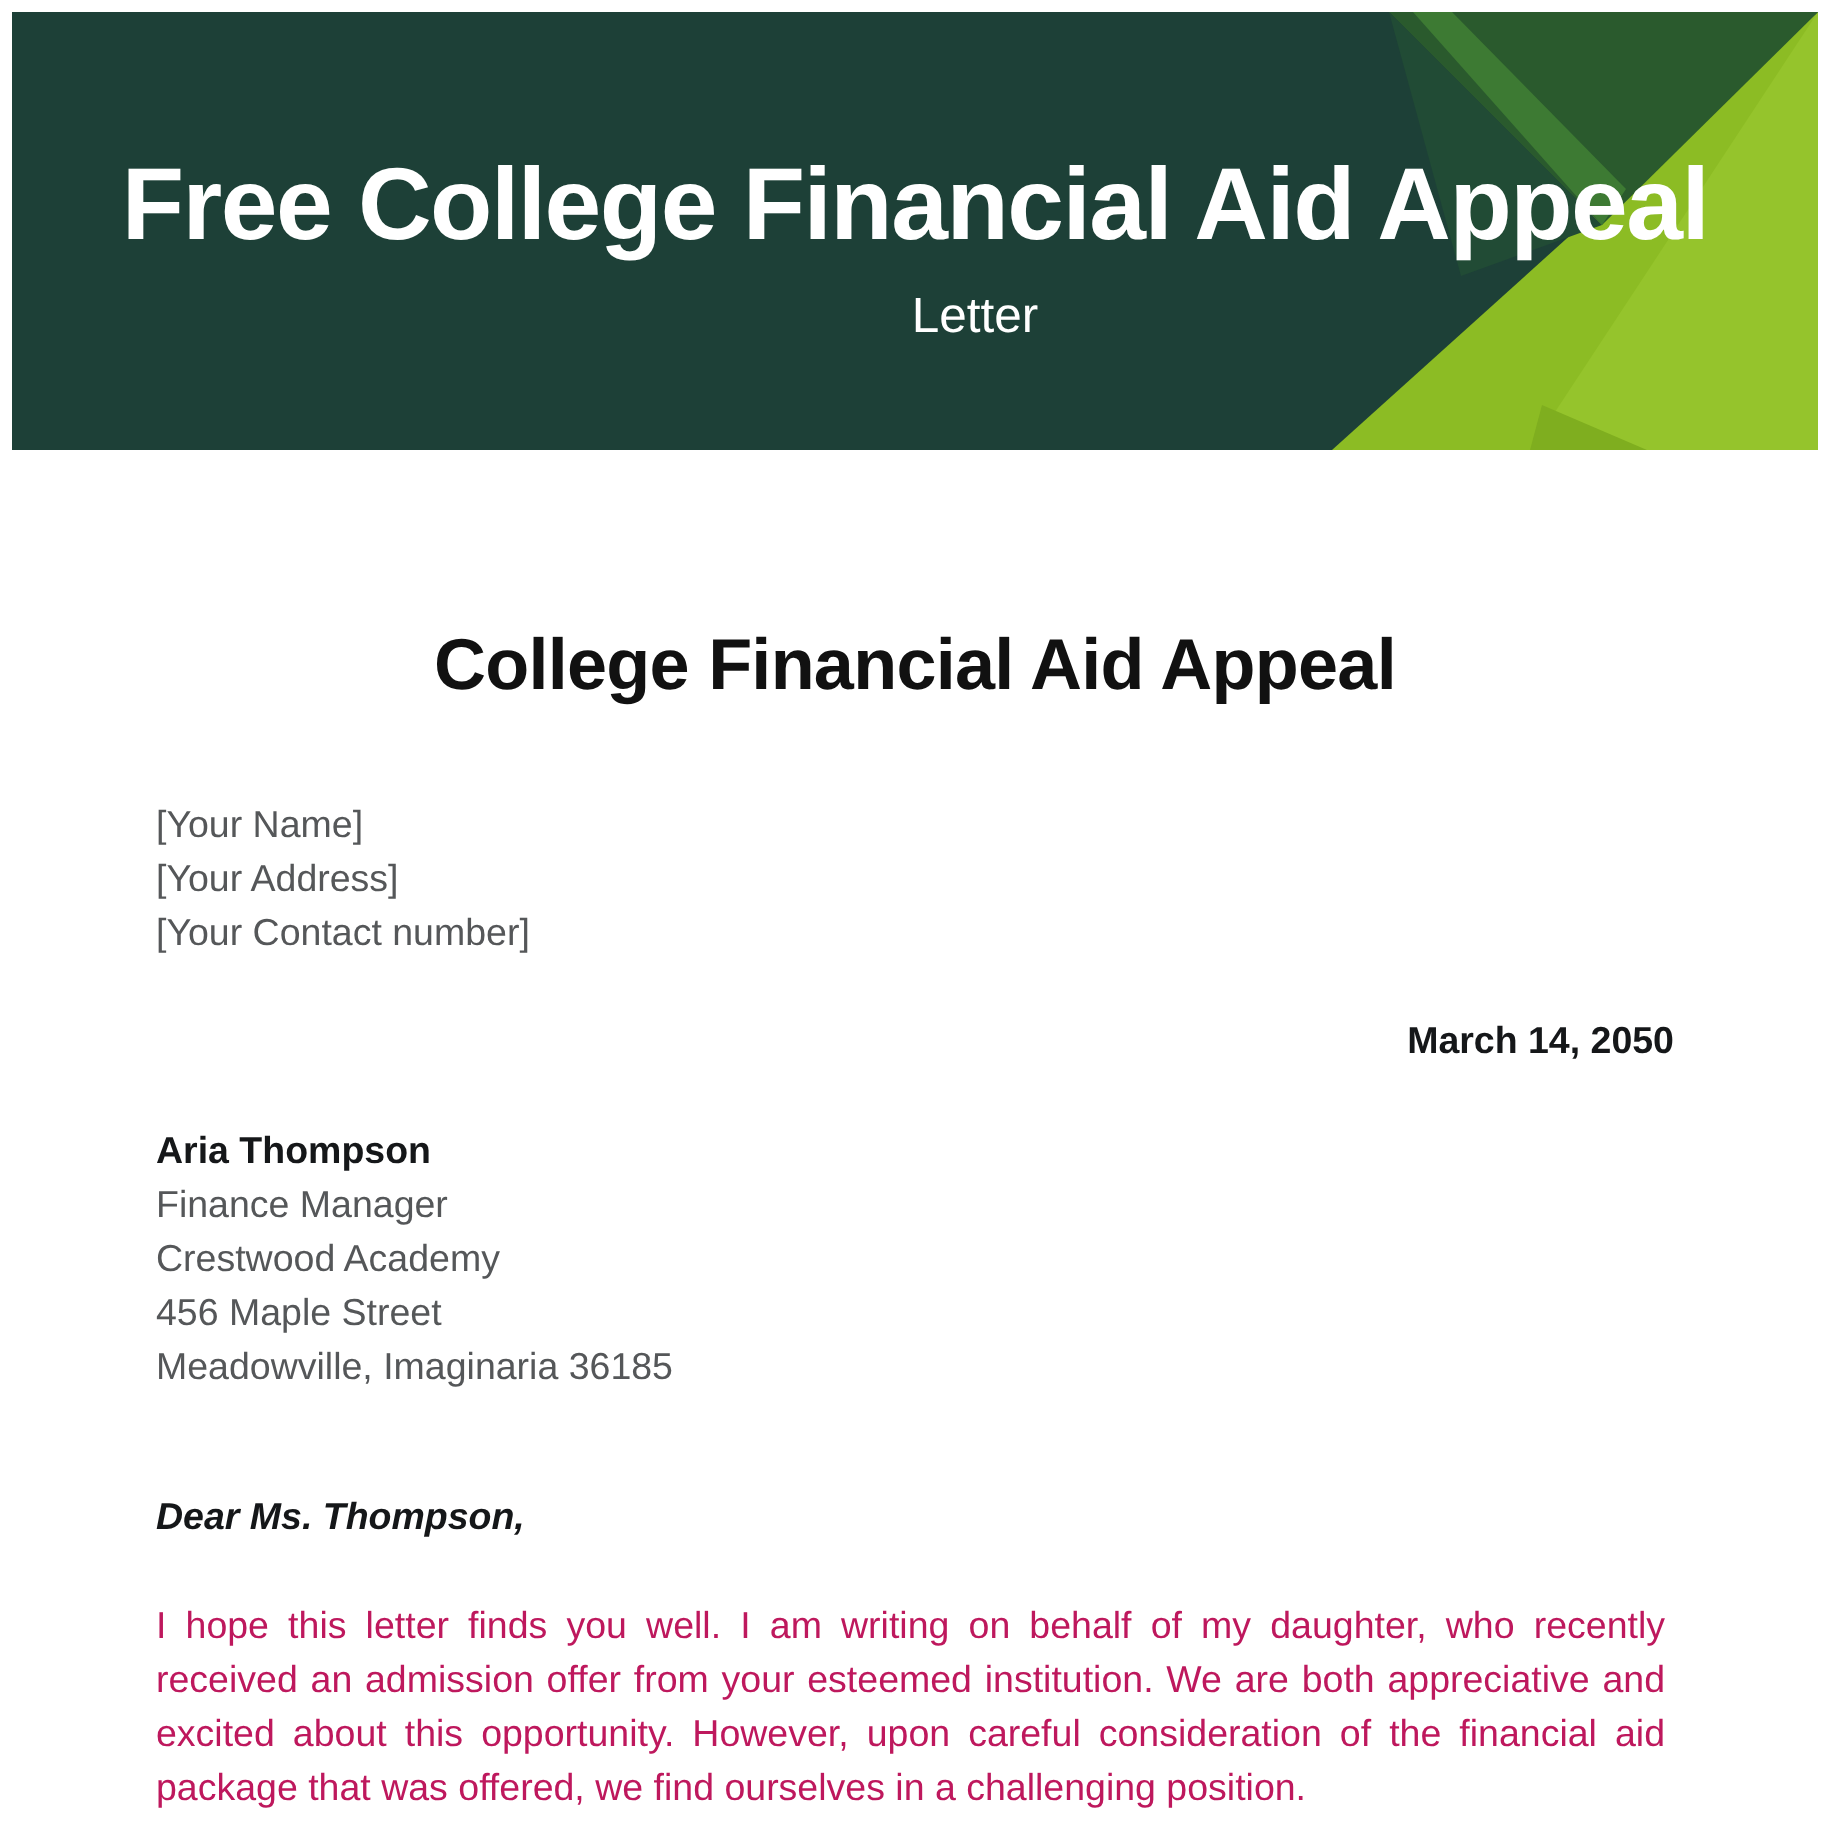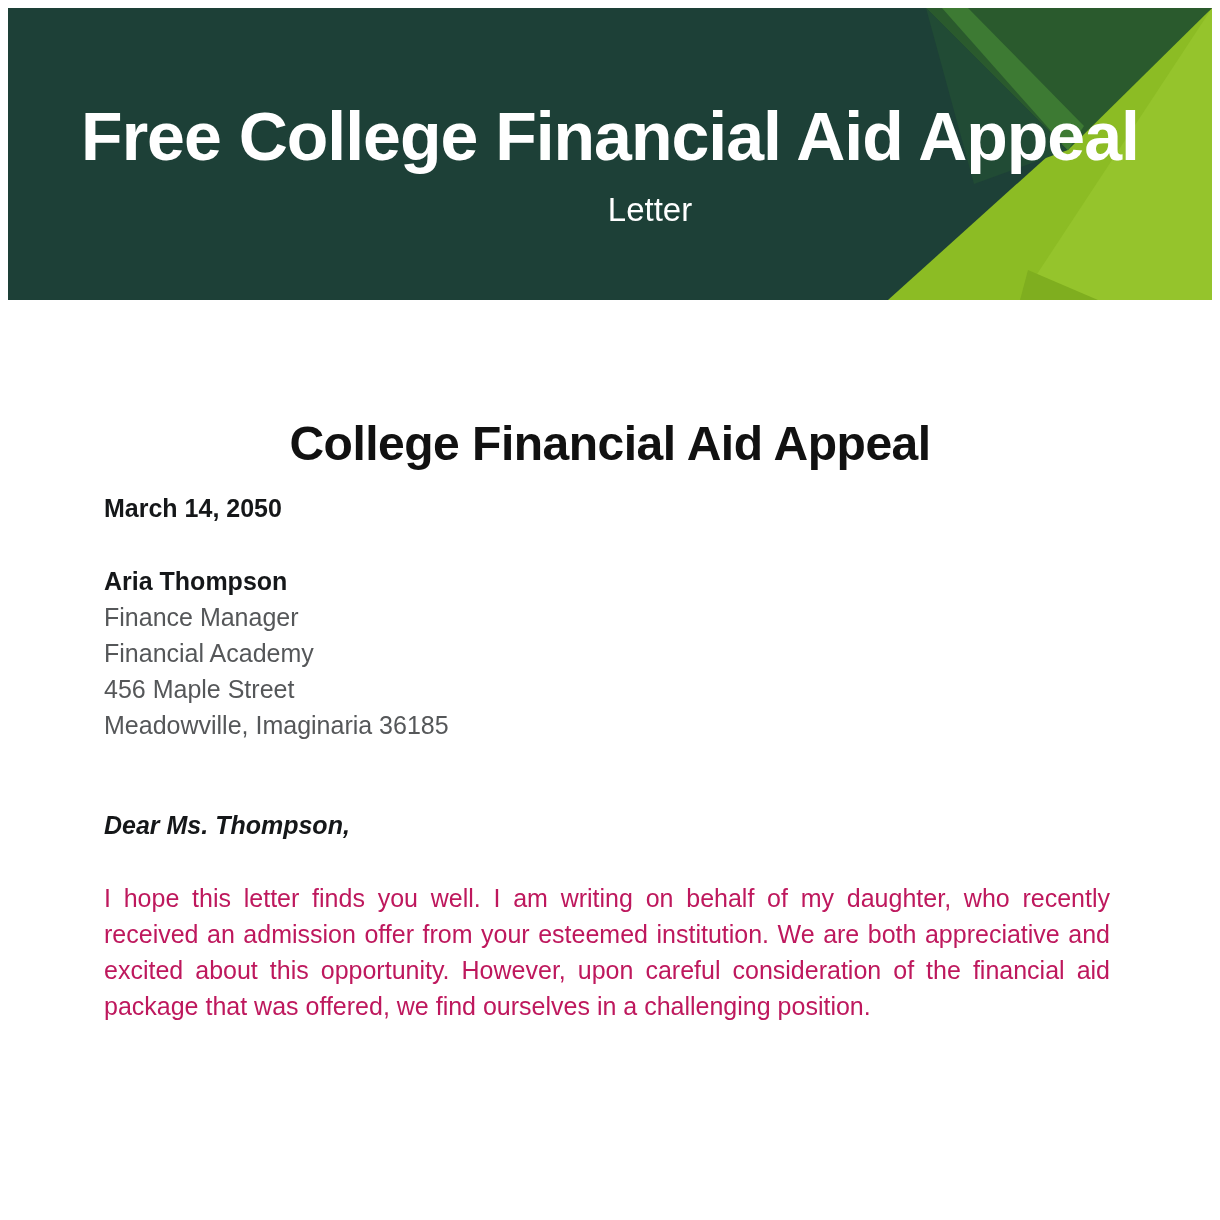--- a/index.html
+++ b/index.html
@@ -107,21 +107,21 @@
   }
 
   .line-strong {
     font-size: 25px;
     line-height: 36px;
     font-weight: bold;
     color: #151719;
     white-space: nowrap;
   }
 
-  .date-block { margin-top: 20px; }
+  .date-block { margin-top: 36px; text-align: right; }
   .recipient-block { margin-top: 37px; }
   .salutation-block { margin-top: 64px; font-style: italic; }
 
   .para {
     margin-top: 37px;
     font-size: 25px;
     line-height: 36px;
     color: #be185d;
     text-align: justify;
     text-justify: inter-word;
@@ -156,29 +156,34 @@
 
     <div class="banner-subtitle">Letter</div>
   </div>
 
   <div class="doc">
 
     <h1 class="doc-title">College Financial Aid Appeal</h1>
 
     <div class="letter-body">
 
+      <div class="block sender-block">
+        <div class="line">[Your Name]</div>
+        <div class="line">[Your Address]</div>
+        <div class="line">[Your Contact number]</div>
+      </div>
 
       <div class="block date-block">
         <div class="line-strong">March 14, 2050</div>
       </div>
 
       <div class="block recipient-block">
         <div class="line-strong">Aria Thompson</div>
         <div class="line">Finance Manager</div>
-        <div class="line">Financial Academy</div>
+        <div class="line">Crestwood Academy</div>
         <div class="line">456 Maple Street</div>
         <div class="line">Meadowville, Imaginaria 36185</div>
       </div>
 
       <div class="block salutation-block">
         <div class="line-strong">Dear Ms. Thompson,</div>
       </div>
 
       <p class="para">I hope this letter finds you well. I am writing on behalf of my daughter, who recently received an admission offer from your esteemed institution. We are both appreciative and excited about this opportunity. However, upon careful consideration of the financial aid package that was offered, we find ourselves in a challenging position.</p>
 

